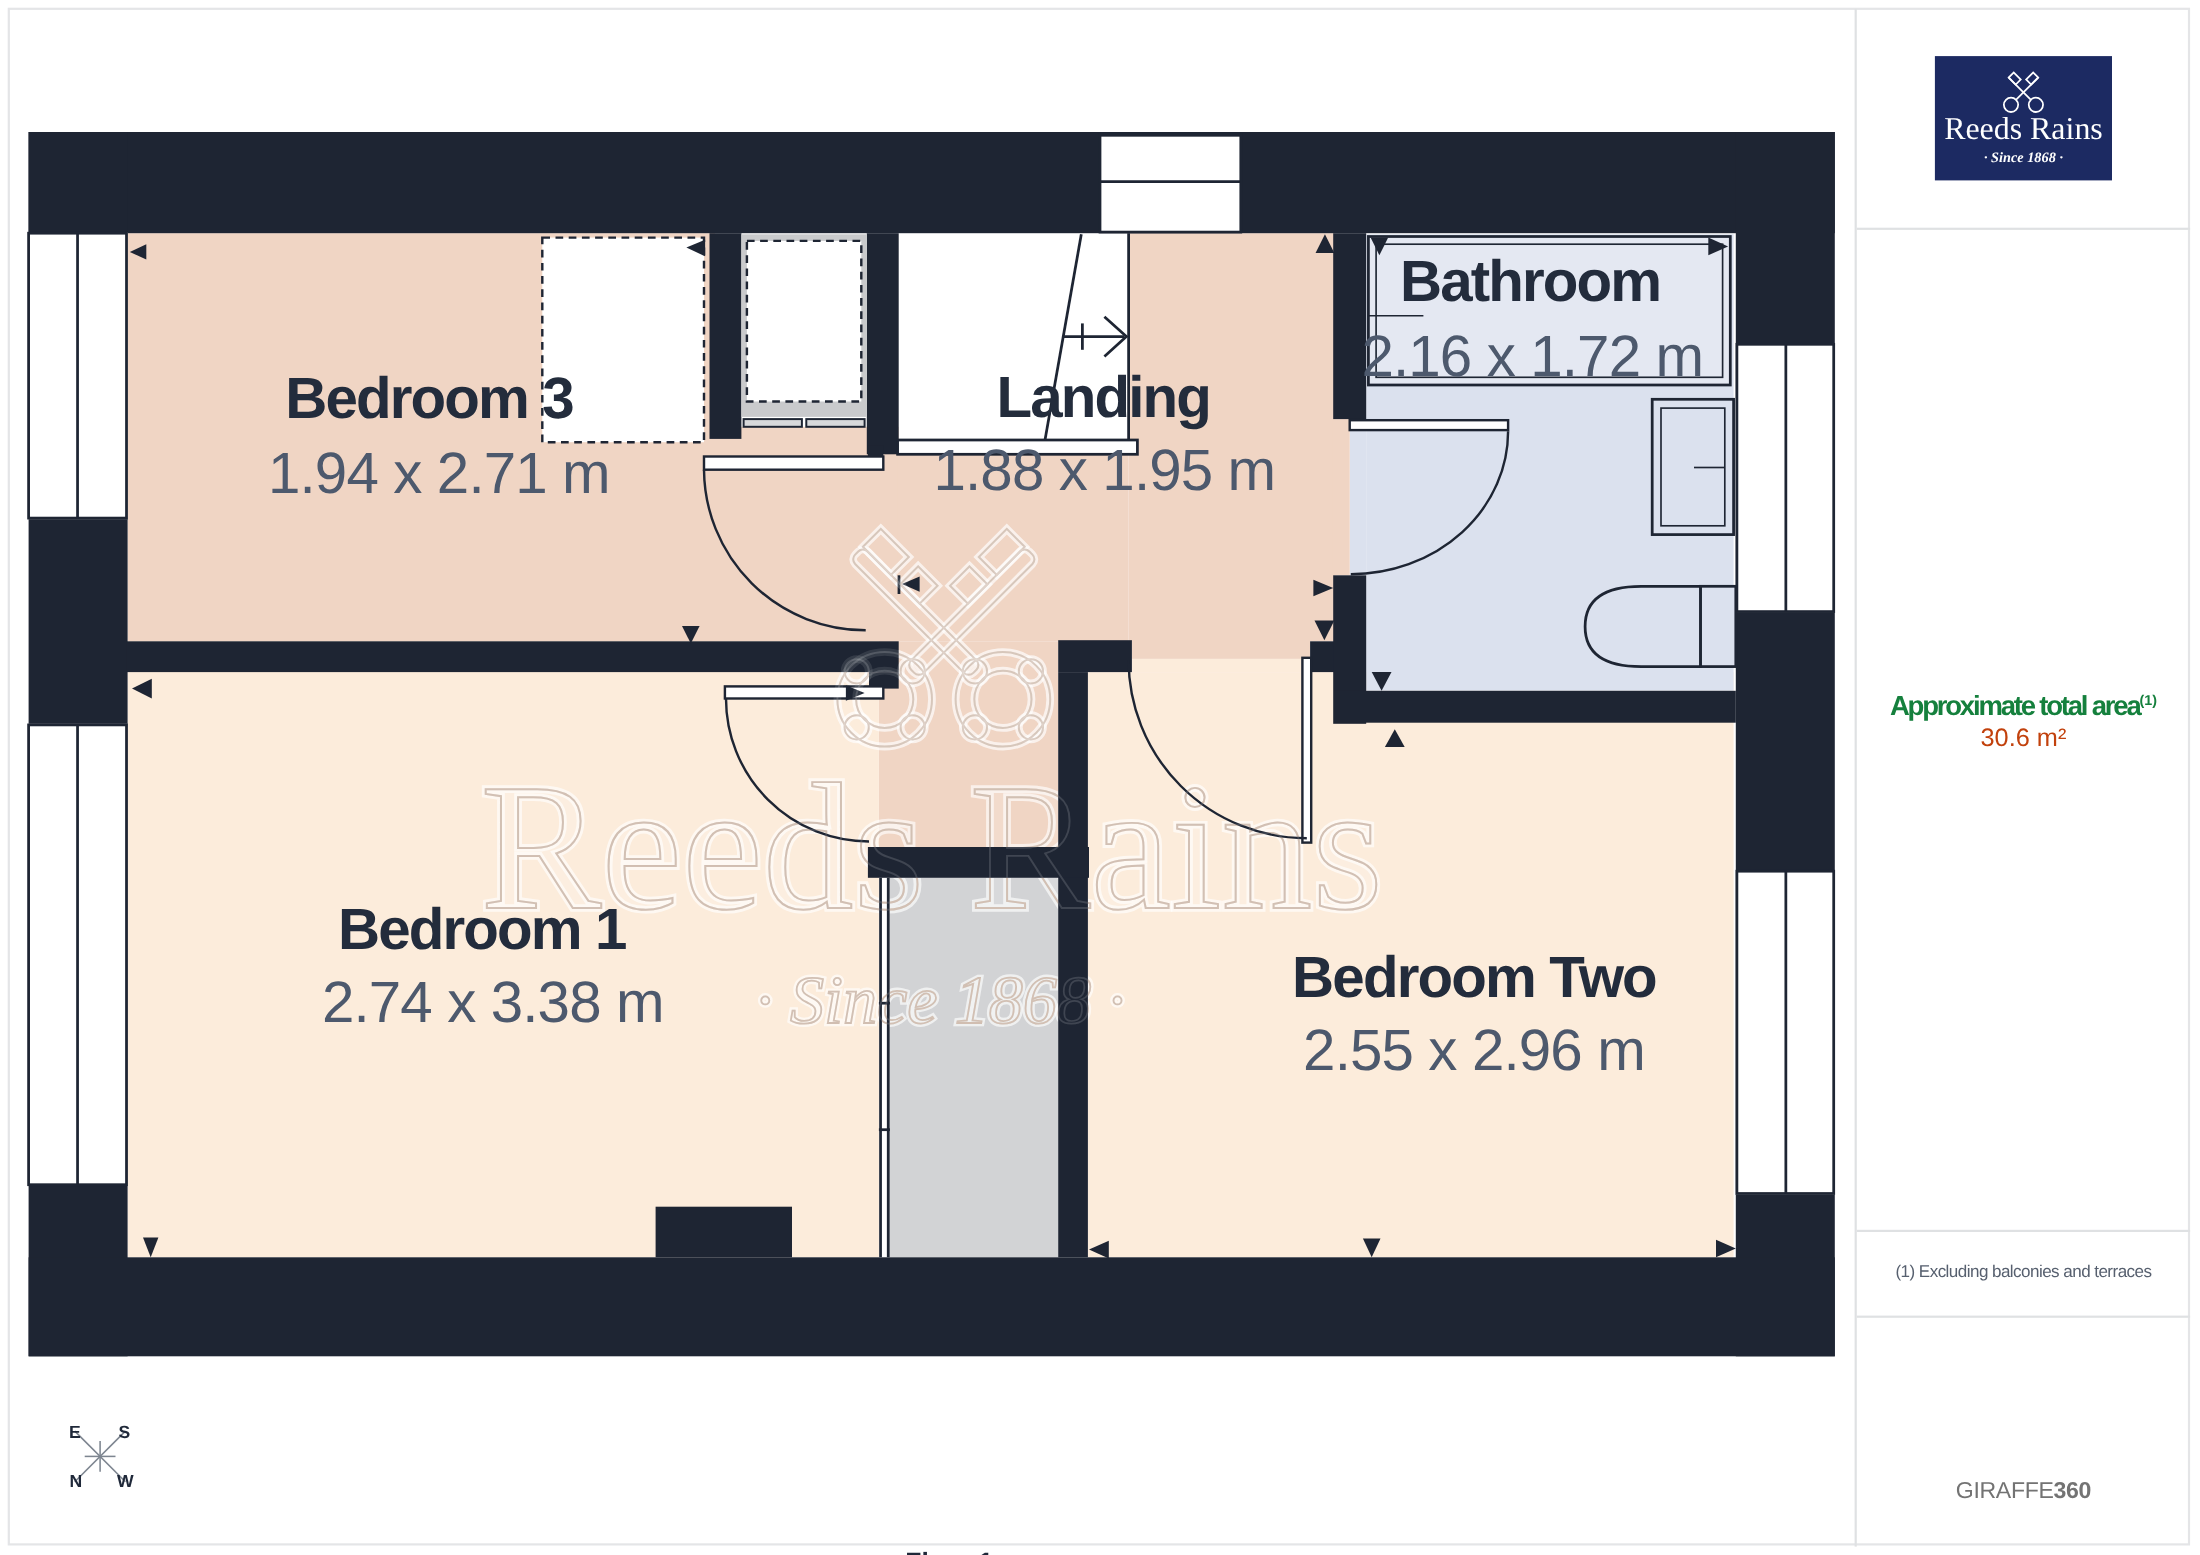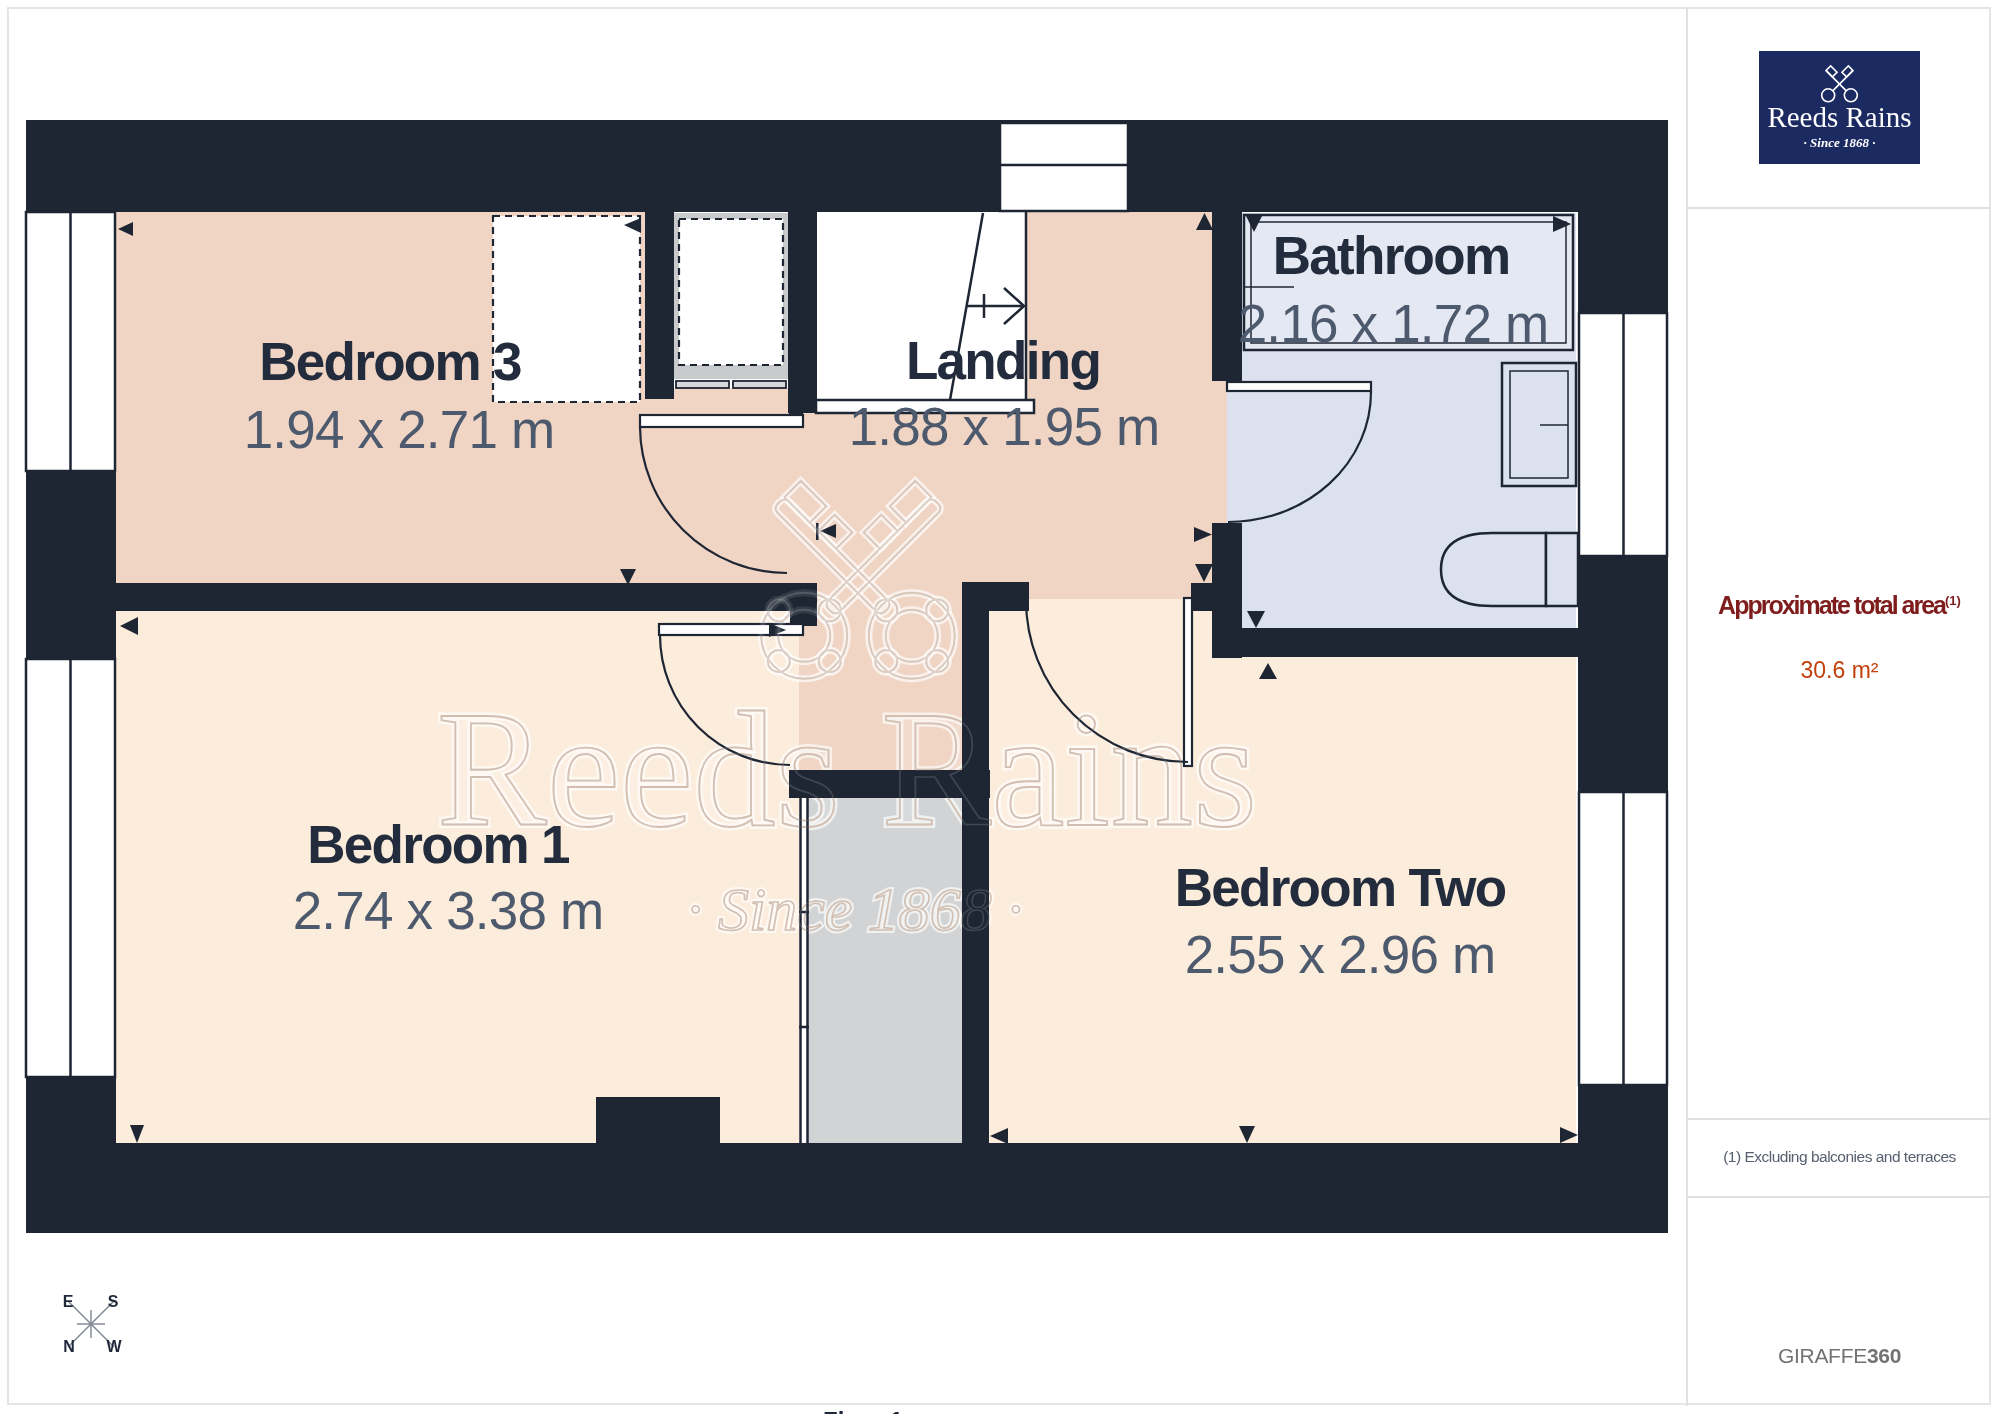--- a/index.html
+++ b/index.html
@@ -37,21 +37,21 @@
       </g>
     </g>
   </svg>
 
   <div class="abs" style="left:1759px;top:103px;width:161px;text-align:center;color:#ffffff;
        font-family:'Liberation Serif',serif;font-size:29px;line-height:29px;">Reeds&nbsp;Rains</div>
 
   <div class="abs" style="left:1759px;top:135px;width:161px;text-align:center;color:#ffffff;
        font-family:'Liberation Serif',serif;font-style:italic;font-weight:bold;font-size:13px;">· Since 1868 ·</div>
 
-  <div class="abs" style="left:1687px;top:591px;width:305px;text-align:center;color:#7f1d1d;
+  <div class="abs" style="left:1687px;top:628px;width:305px;text-align:center;color:#15803d;
        font-size:25px;font-weight:bold;letter-spacing:-2px;">Approximate total area<span style="font-size:13px;font-weight:bold;vertical-align:9px;letter-spacing:0;">(1)</span></div>
 
   <div class="abs" style="left:1687px;top:657px;width:305px;text-align:center;color:#c2410c;
        font-size:23px;">30.6 m²</div>
 
   <div class="abs" style="left:1687px;top:1148px;width:305px;text-align:center;color:#57606f;
        font-size:15.5px;letter-spacing:-0.5px;">(1) Excluding balconies and terraces</div>
 
 
   <div class="abs" style="left:1687px;top:1344px;width:305px;text-align:center;color:#737373;

